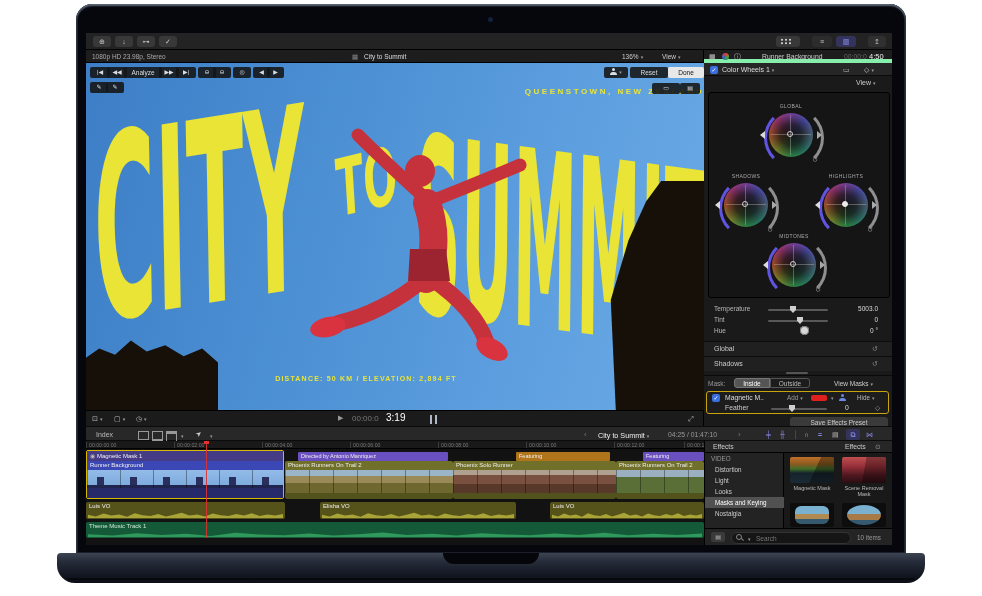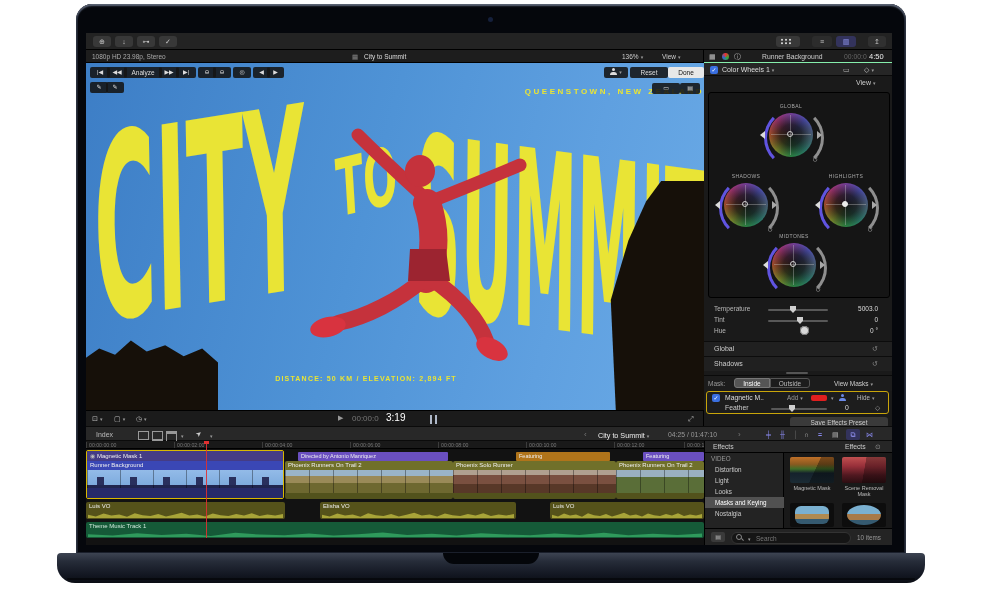--- a/index.html
+++ b/index.html
@@ -32,21 +32,21 @@
   
   .vhdr{left:0;top:17px;width:618px;height:13px;background:#1d1d1d;border-bottom:1px solid #000;border-right:1px solid #000;color:#aaa;font-size:6.5px;}
   .viewer{left:0;top:30px;width:618px;height:347px;overflow:hidden;
           background:linear-gradient(105deg,#3d7ec6 0%,#4f93d6 45%,#5fa0e0 75%,#6aaae6 100%);}
   .word{position:absolute;font-family:"DejaVu Sans",sans-serif;font-weight:bold;color:#e9e435;line-height:1;white-space:nowrap;transform-origin:0 0;}
   .cliff{position:absolute;background:#161009;}
   .ovbtn{position:absolute;height:11px;background:rgba(20,20,20,.88);border-radius:2px;color:#ddd;
          font-size:6px;line-height:11px;text-align:center;padding:0 3px;}
   .vbot{left:0;top:377px;width:618px;height:16px;background:#1b1b1b;border-top:1px solid #000;border-right:1px solid #000;}
   
-  .ihdr{left:618px;top:17px;width:188px;height:13px;background:#1d1d1d;border-bottom:1px solid #86efac;}
+  .ihdr{left:618px;top:17px;width:188px;height:13px;background:#1d1d1d;border-bottom:4px solid #86efac;}
   .irow{left:618px;top:30px;width:188px;height:13px;background:#262626;border-bottom:1px solid #0a0a0a;}
   .ibody{left:618px;top:43px;width:188px;height:350px;background:#1a1a1a;}
   .cb{position:absolute;width:8px;height:8px;background:#3a6fe0;border-radius:2px;color:#fff;
       font-size:6px;line-height:8px;text-align:center;}
   .wpanel{position:absolute;left:4px;top:16px;width:180px;height:204px;background:#151515;border:1px solid #000;border-radius:3px;}
   .wheel{position:absolute;width:60px;height:60px;}
   .wlabel{position:absolute;top:-2px;left:-10px;right:-10px;text-align:center;font-size:5px;color:#a8a8a8;letter-spacing:.4px;}
   .disc{position:absolute;left:8px;top:8px;width:44px;height:44px;border-radius:50%;
     background:
       radial-gradient(circle at 50% 50%, rgba(18,18,18,.96) 0%, rgba(18,18,18,.78) 34%, rgba(18,18,18,.28) 64%, rgba(18,18,18,0) 78%),

